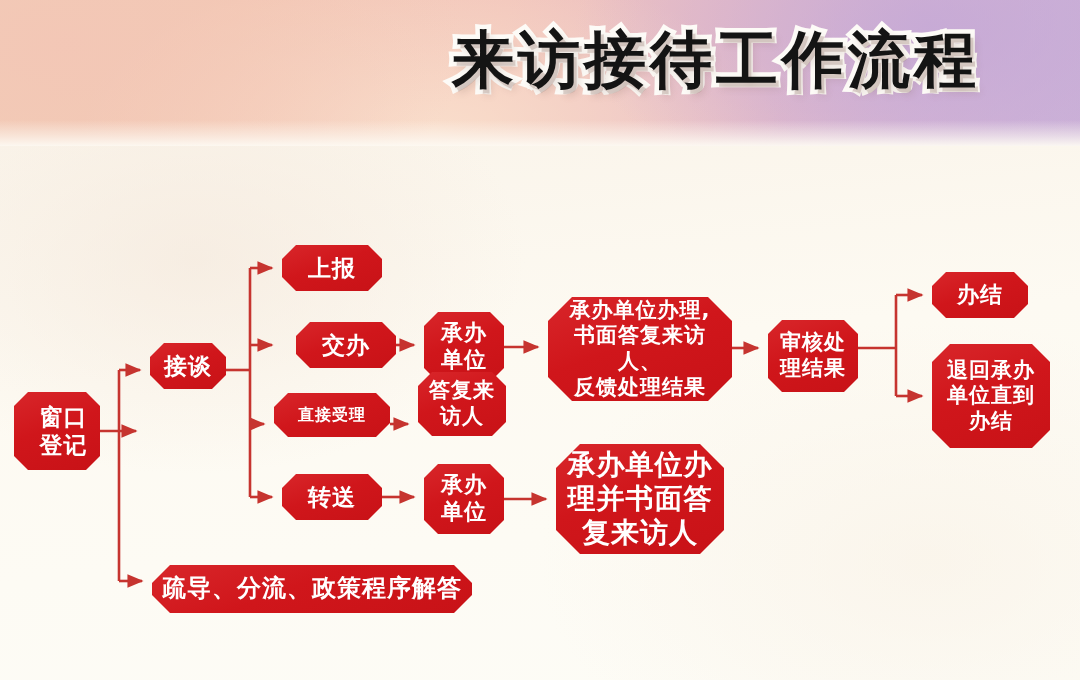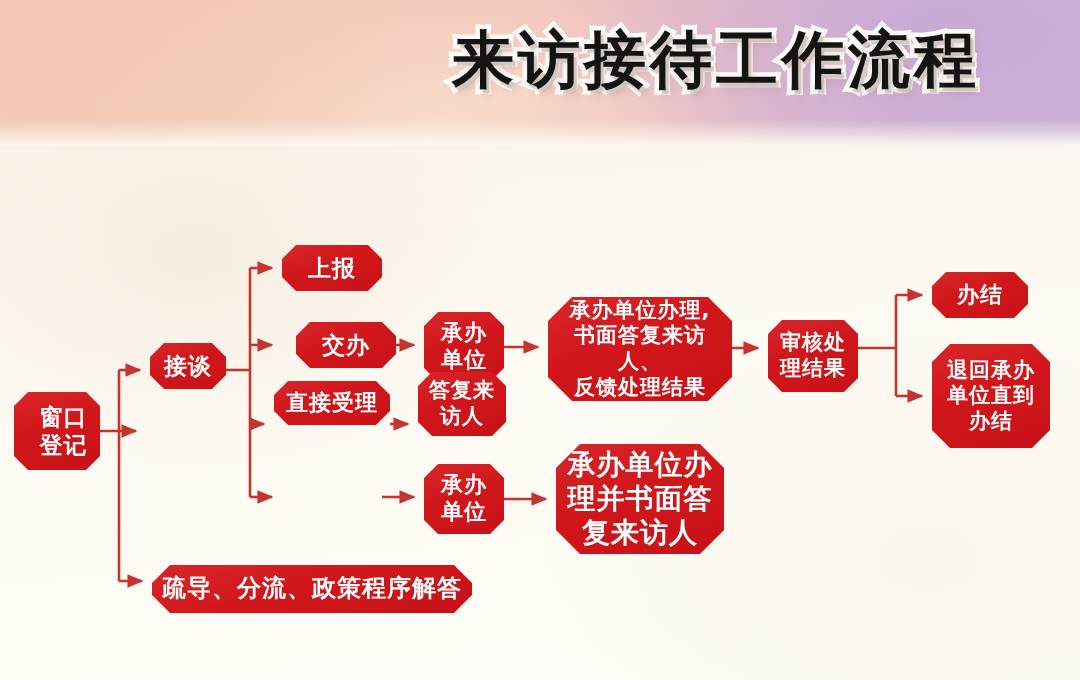--- a/index.html
+++ b/index.html
@@ -95,21 +95,21 @@
   
   .oct-sm  { clip-path: polygon(14px 0, calc(100% - 14px) 0, 100% 14px, 100% calc(100% - 14px), calc(100% - 14px) 100%, 14px 100%, 0 calc(100% - 14px), 0 14px); }
   .oct-md  { clip-path: polygon(18px 0, calc(100% - 18px) 0, 100% 18px, 100% calc(100% - 18px), calc(100% - 18px) 100%, 18px 100%, 0 calc(100% - 18px), 0 18px); justify-content: center; }
   .oct-lg  { clip-path: polygon(24px 0, calc(100% - 24px) 0, 100% 24px, 100% calc(100% - 24px), calc(100% - 24px) 100%, 24px 100%, 0 calc(100% - 24px), 0 24px); }
 
   
   #n-chuangkou      { left: 14px;  top: 392px; width: 86px;  height: 78px;  font-size: 23px; padding-left: 19px; }
   #n-jietan         { left: 150px; top: 343px; width: 76px;  height: 46px;  font-size: 23px; }
   #n-shangbao       { left: 282px; top: 245px; width: 100px; height: 46px;  font-size: 23px; }
   #n-jiaoban        { left: 296px; top: 322px; width: 100px; height: 46px;  font-size: 23px; }
-  #n-zhijie         { left: 274px; top: 381px; width: 116px; height: 44px;  font-size: 22px; }
+  #n-zhijie         { left: 274px; top: 393px; width: 116px; height: 44px;  font-size: 16px; }
   #n-zhuansong      { left: 282px; top: 474px; width: 100px; height: 46px;  font-size: 23px; }
   #n-shudao         { left: 152px; top: 557px; width: 320px; height: 48px;  font-size: 24px; margin-top: 8px; }
 
   #n-chengban1      { left: 424px; top: 312px; width: 80px;  height: 70px;  font-size: 22px; }
   #n-dafu           { left: 418px; top: 372px; width: 88px;  height: 64px;  font-size: 21px; }
   #n-chengban2      { left: 424px; top: 464px; width: 80px;  height: 70px;  font-size: 22px; }
 
   #n-banli1         { left: 548px; top: 297px; width: 184px; height: 104px; font-size: 21px; }
   #n-banli2         { left: 556px; top: 444px; width: 168px; height: 110px; font-size: 28px; }
 
@@ -194,20 +194,23 @@
   </div>
 
   <div class="node oct-sm" id="n-jiaoban">
     <span class="lbl">交办</span>
   </div>
 
   <div class="node oct-sm" id="n-zhijie">
     <span class="lbl">直接受理</span>
   </div>
 
+  <div class="node oct-sm" id="n-zhuansong">
+    <span class="lbl">转送</span>
+  </div>
 
   <div class="node oct-md" id="n-shudao">
     <span class="lbl">疏导、分流、政策程序解答</span>
   </div>
 
   <div class="node oct-sm" id="n-chengban1">
     <div>
       <span class="lbl">承办</span>
       <span class="lbl">单位</span>
     </div>

